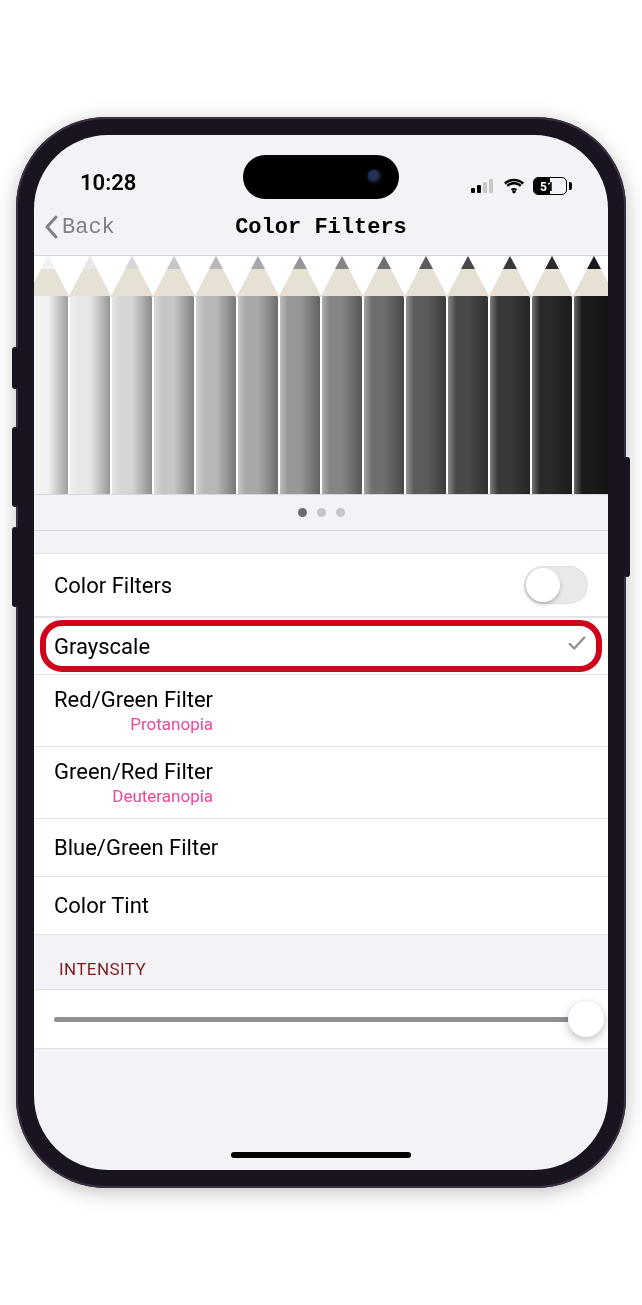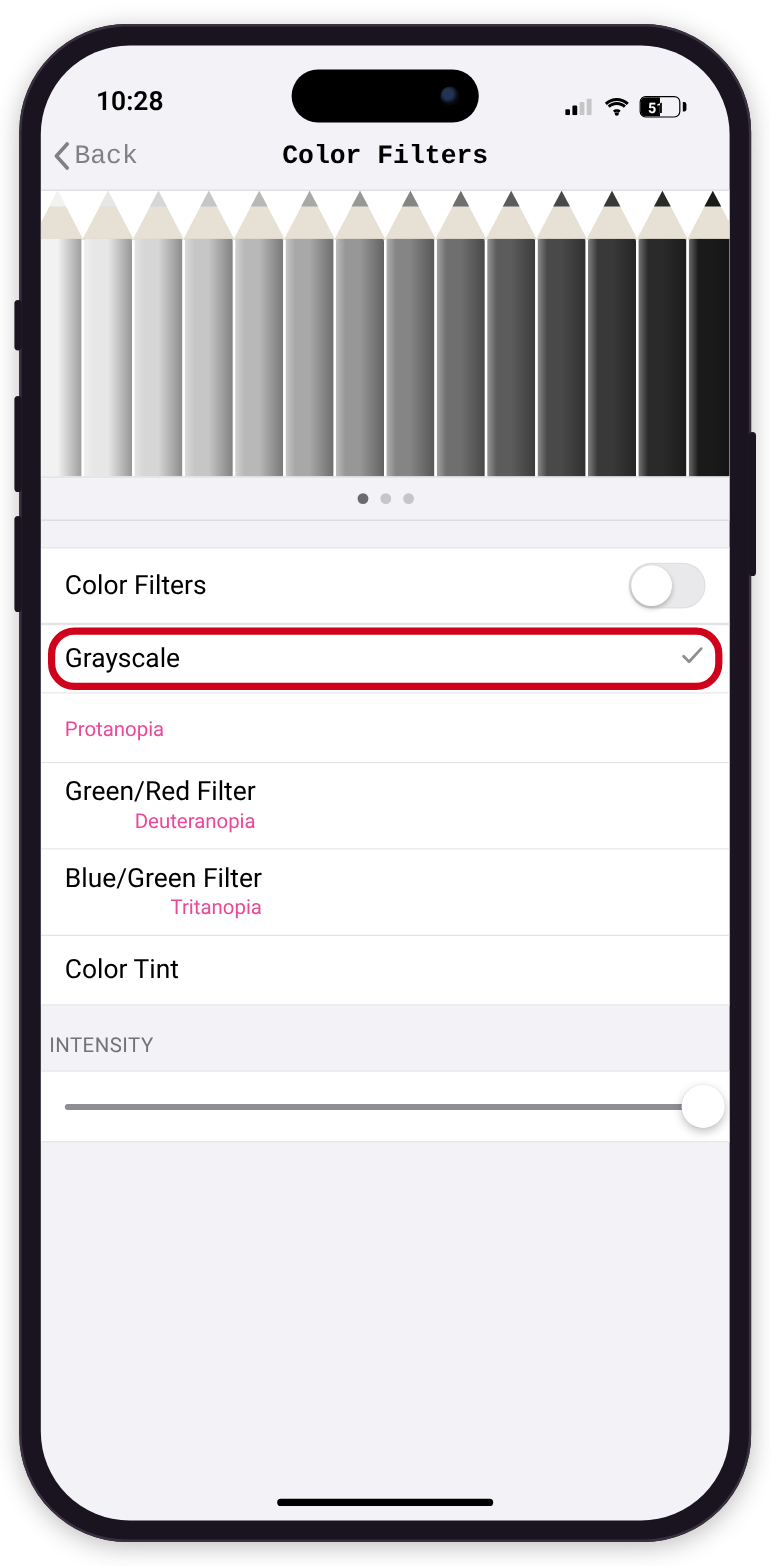--- a/index.html
+++ b/index.html
@@ -9,21 +9,21 @@
     width: 642px;
     height: 1305px;
     display: flex;
     align-items: center;
     justify-content: center;
   }
 
   
   .phone-frame {
     width: 610px;
-    height: 1265px;
+    height: 1071px;
     background: #1a1320;
     border-radius: 90px;
     position: relative;
     padding: 18px;
     box-shadow: inset 0 0 0 2px #3a3040, 0 4px 20px rgba(0,0,0,0.25);
   }
   .side-button {
     position: absolute;
     background: #1a1320;
     border-radius: 3px;
@@ -198,23 +198,23 @@
     position:absolute;
     inset: 2px 6px 2px 6px;
     border: 6px solid #d0021b;
     border-radius: 22px;
     pointer-events: none;
   }
 
   
   .section-header {
     font-size:17px;
-    color:#737373;
+    color:#7f1d1d;
     letter-spacing:0.4px;
-    padding: 24px 7px 10px;
+    padding: 24px 25px 10px;
   }
 
   
   .slider-row {
     background:#fff;
     height:60px;
     border-top:1px solid #e3e3e6;
     border-bottom:1px solid #e3e3e6;
     display:flex;
     align-items:center;
@@ -418,33 +418,33 @@
           <div class="stack">
             <div class="label">Grayscale</div>
           </div>
           <div class="check"><svg width="22" height="22" viewBox="0 0 24 24">
               <polyline points="4,13 9,18 20,6" fill="none" stroke="#8e8e93" stroke-width="2.5" stroke-linecap="round" stroke-linejoin="round"></polyline>
             </svg></div>
           <div class="highlight" style="border-color: rgb(208, 2, 27);"></div>
         </div>
         <div class="row">
           <div class="stack">
+            <div class="label">Red/Green Filter</div>
             <div class="sub">Protanopia</div>
           </div>
         </div>
         <div class="row">
           <div class="stack">
             <div class="label">Green/Red Filter</div>
             <div class="sub">Deuteranopia</div>
           </div>
         </div>
         <div class="row">
           <div class="stack">
             <div class="label">Blue/Green Filter</div>
-            <div class="sub">Tritanopia</div>
           </div>
         </div>
         <div class="row">
           <div class="stack">
             <div class="label">Color Tint</div>
           </div>
         </div>
       </div>
 
     <div class="section-header">INTENSITY</div>

